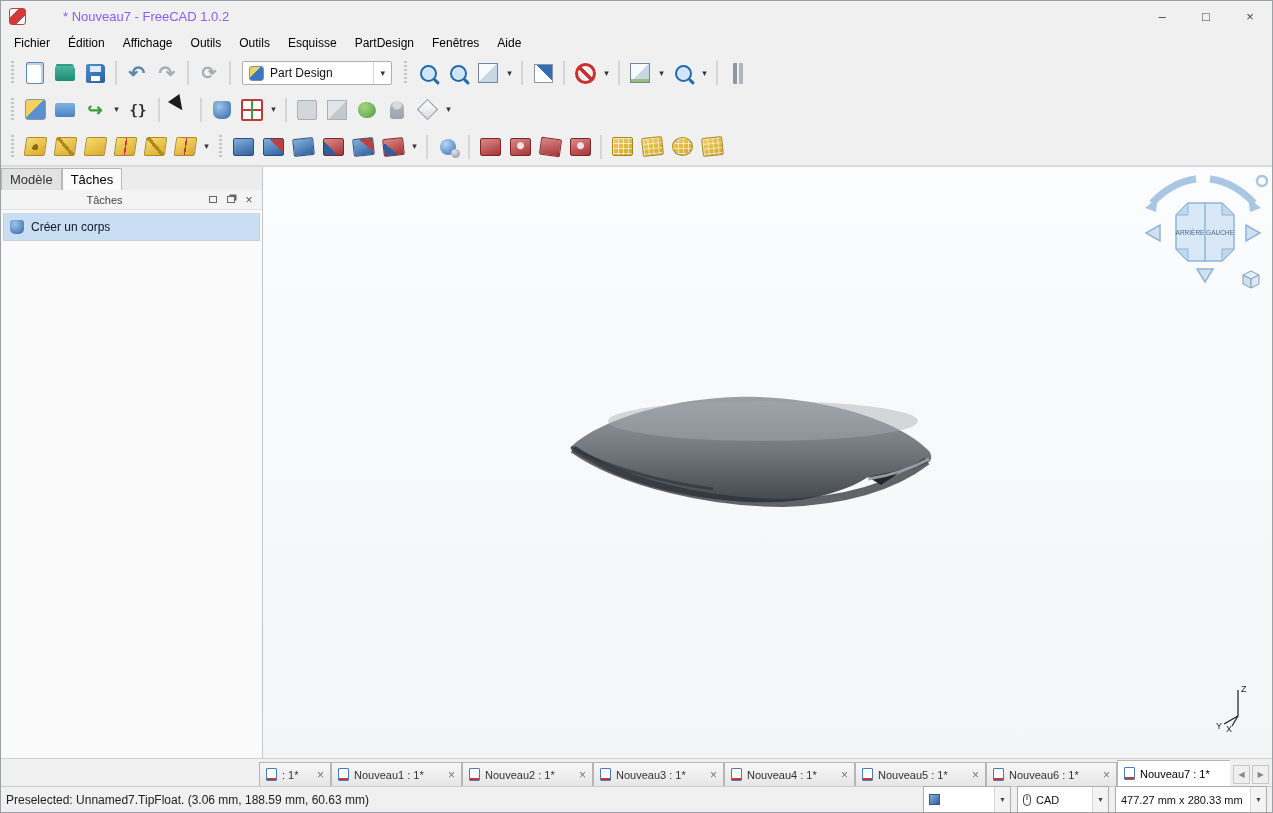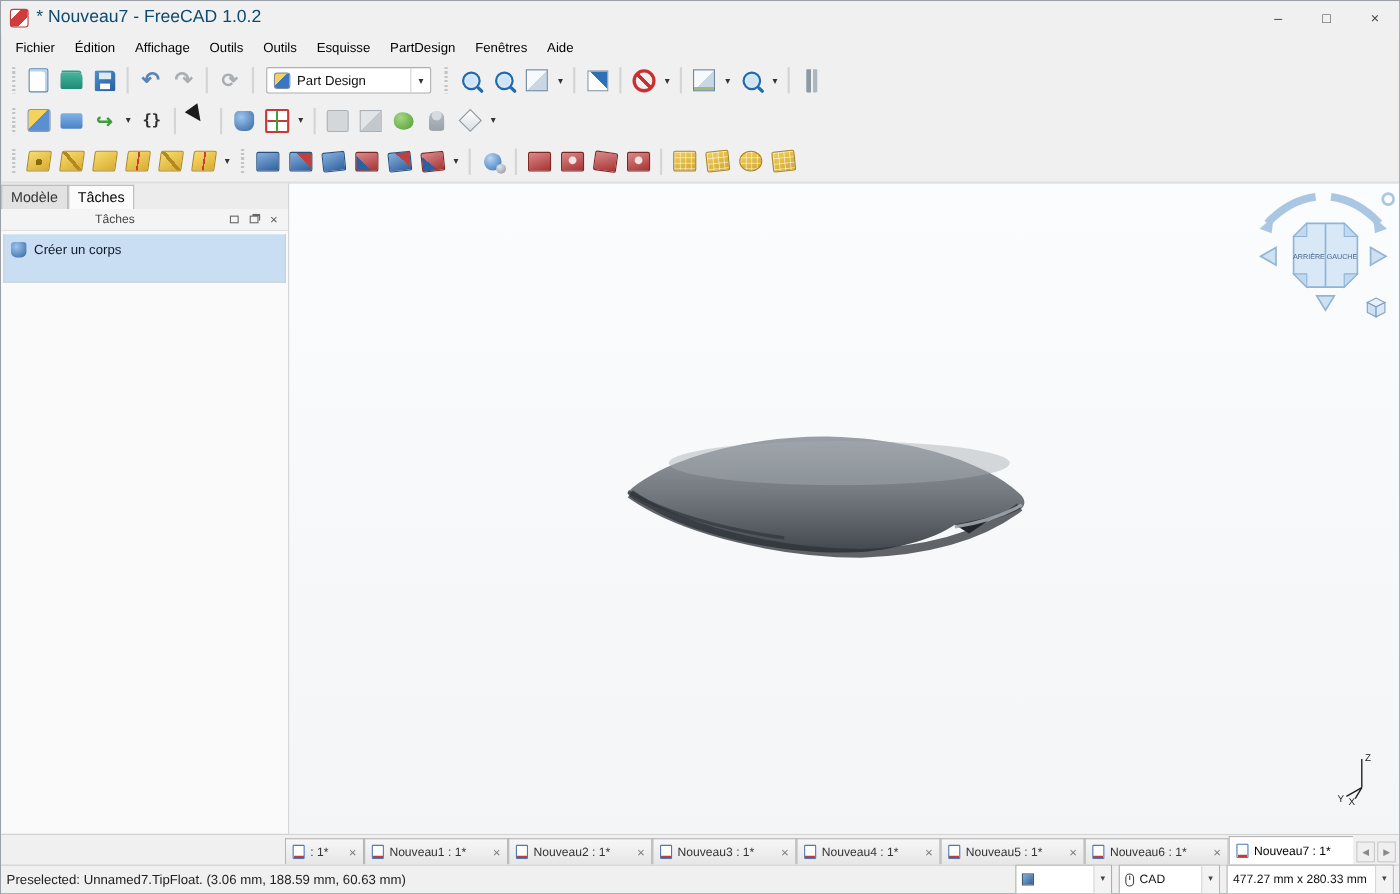--- a/index.html
+++ b/index.html
@@ -5,21 +5,21 @@
   html,body{margin:0;padding:0;background:#d8d8d8;}
   *{box-sizing:border-box;}
   .app{width:1273px;height:813px;display:flex;flex-direction:column;background:#f0f0f0;
        font-family:"Liberation Sans",sans-serif;font-size:12px;color:#1a1a1a;overflow:hidden;
        border:1px solid #9aa0a6;}
   
   .titlebar{height:30px;display:flex;align-items:center;background:#f0f0f0;padding-left:8px;flex:0 0 auto;}
   .fc-logo{width:17px;height:17px;border-radius:3px;margin-right:7px;
            background:linear-gradient(135deg,#ffffff 0 28%,#d03c3c 28% 72%,#ffffff 72%);
            border:1px solid #b9413f;}
-  .title-text{color:#0c4a6e;font-size:16px;}
+  .title-text{color:#8b5cf6;font-size:13px;margin-left:30px;}
   .win-controls{margin-left:auto;display:flex;height:100%;}
   .win-btn{width:44px;height:100%;display:flex;align-items:center;justify-content:center;color:#444;font-size:13px;}
   
   .menubar{height:24px;display:flex;align-items:center;padding-left:4px;flex:0 0 auto;}
   .menu-item{padding:3px 9px;color:#000;}
   
   .tbrow{display:flex;align-items:center;padding:2px 4px;flex:0 0 auto;}
   .tb-1{height:36px;}.tb-2{height:37px;}.tb-3{height:38px;border-bottom:1px solid #dcdcdc;}
   .tgroup{display:flex;align-items:center;}
   .titem{position:relative;height:30px;min-width:30px;display:flex;align-items:center;justify-content:center;border-radius:3px;}
@@ -123,21 +123,21 @@
   .dh-sq{width:8px;height:7px;border:1px solid #666;display:inline-block;}
   .dh-2sq{width:8px;height:7px;border:1px solid #666;display:inline-block;box-shadow:2px -2px 0 -0.5px #666;}
   .dock-body{flex:1;background:#fafafa;padding:3px 2px;}
   .taskbox-header{height:27px;display:flex;align-items:center;gap:6px;padding:0 6px;
       background:linear-gradient(#fdfdfd,#e9edf2);border:1px solid #c8d0d8;}
   .cube-ico{width:15px;height:15px;border:1px solid #5878a0;border-radius:2px;
             background:linear-gradient(135deg,#dbe7f4 50%,#9db8d8 50%);}
   .tbx-title{flex:1;font-weight:bold;color:#17355e;font-size:12px;}
   .collapse-btn{width:16px;height:16px;border:1px solid #9aa6b4;border-radius:50%;display:flex;align-items:center;justify-content:center;background:#fff;}
   .chev{display:inline-block;transform:rotate(90deg);font-size:10px;color:#5a7090;line-height:1;}
-  .taskbox-body{background:#c9def2;border:1px solid #c8d0d8;border-top:none;padding:7px 6px 22px 6px;}
+  .taskbox-body{background:#c9def2;border:1px solid #c8d0d8;border-top:none;padding:7px 6px 6px 6px;}
   .task-action{display:flex;align-items:center;gap:7px;color:#101828;}
   .body-ico{width:14px;height:14px;border-radius:3px 3px 5px 5px;
             background:radial-gradient(circle at 35% 30%,#9cc4ee,#35669f);}
   
   .viewport{flex:1;position:relative;background:linear-gradient(180deg,#fbfcfd,#f3f5f7);overflow:hidden;}
   .model-svg{position:absolute;left:300px;top:222px;}
   .navcube-svg{position:absolute;right:4px;top:6px;}
   .axes-svg{position:absolute;right:16px;bottom:26px;}
   
   .mdibar{height:28px;flex:0 0 auto;display:flex;align-items:flex-end;background:#f0f0f0;border-top:1px solid #d0d0d0;}

